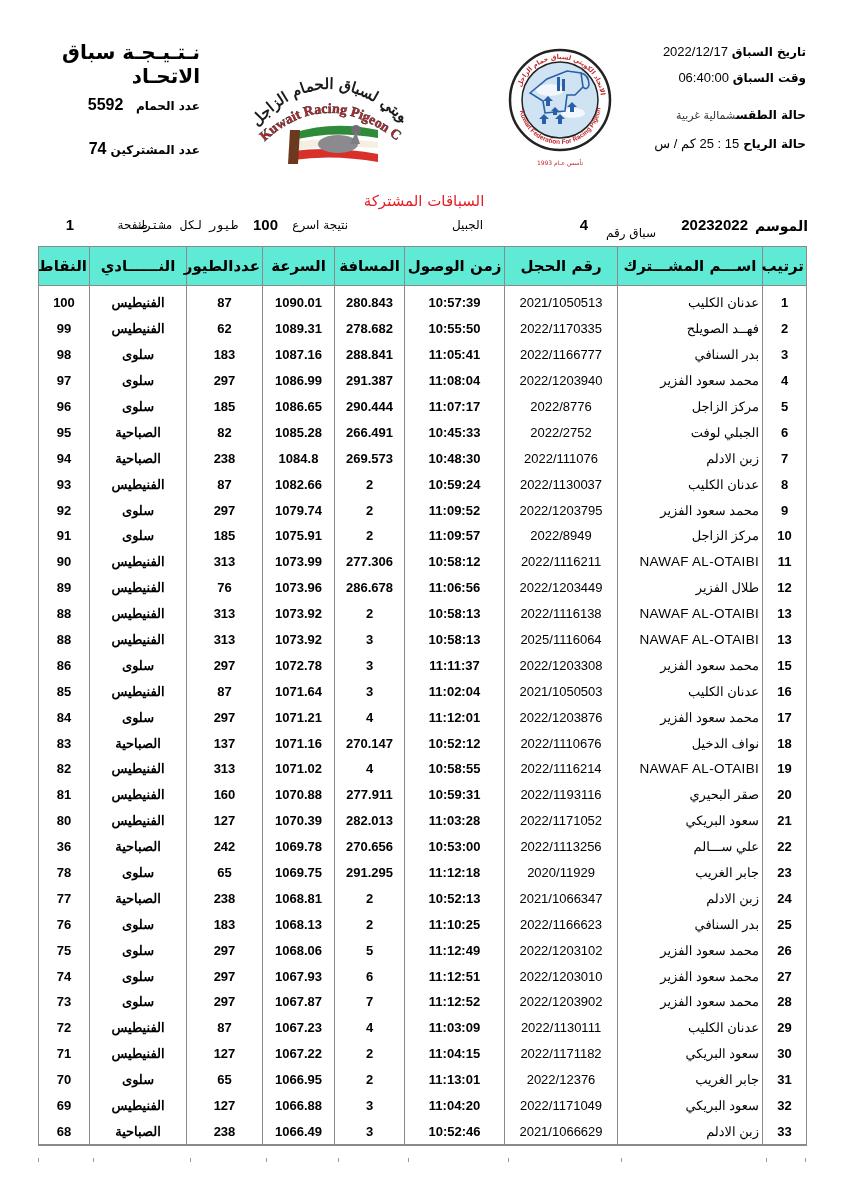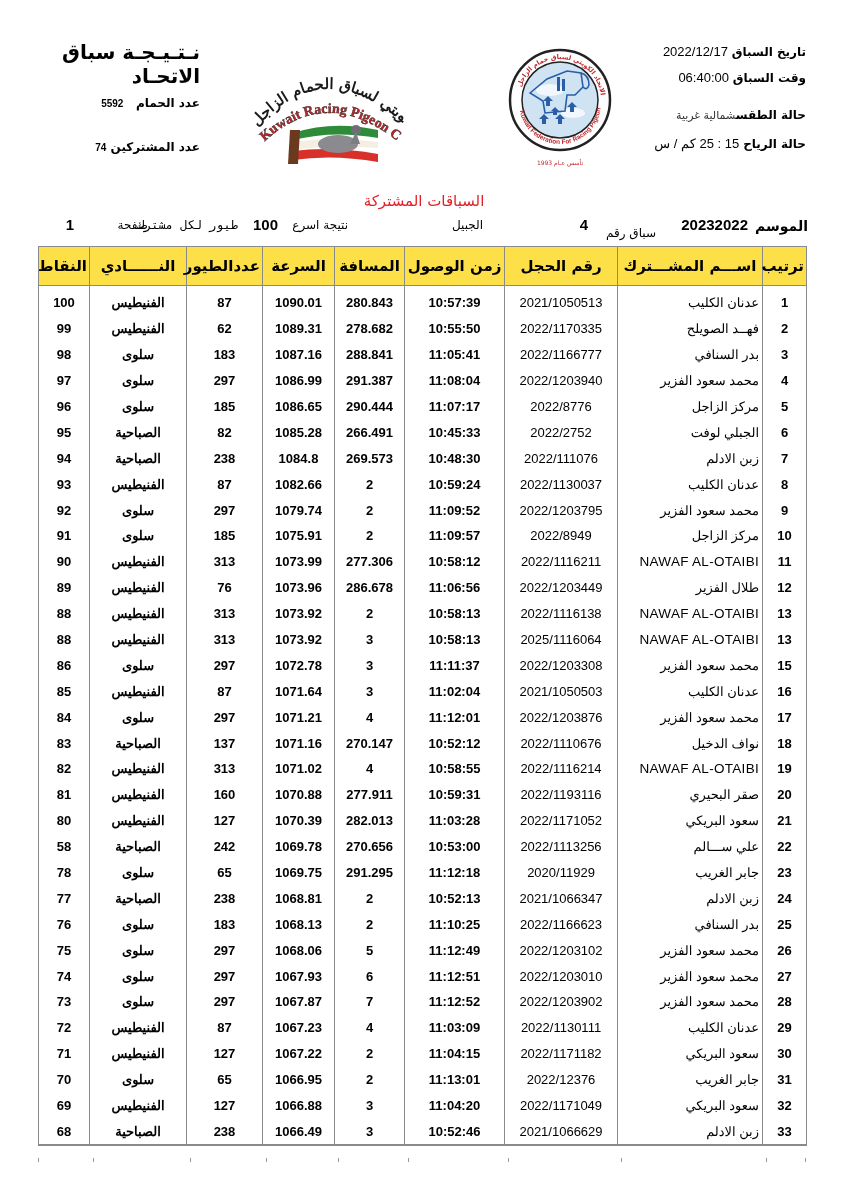--- a/index.html
+++ b/index.html
@@ -4,41 +4,41 @@
 <style>
   html, body { margin: 0; padding: 0; background: #ffffff; }
   body { width: 848px; height: 1200px; position: relative; overflow: hidden; font-family: "DejaVu Sans", "Liberation Sans", sans-serif; color: #000; }
   .abs { position: absolute; }
   .rtl { direction: rtl; }
 
   
   .hdr-title { left: 20px; top: 40px; width: 180px; text-align: right; font-size: 20px; font-weight: bold; letter-spacing: 0.5px; }
   .hdr-birds { left: 20px; top: 96px; width: 180px; text-align: right; font-size: 12px; font-weight: bold; }
   .hdr-part { left: 20px; top: 140px; width: 180px; text-align: right; font-size: 12px; font-weight: bold; }
-  .hdr-birds .num, .hdr-part .num { font-family: "Liberation Sans", sans-serif; font-size: 10px; text-align: right; }
+  .hdr-birds .num, .hdr-part .num { font-family: "Liberation Sans", sans-serif; font-size: 16px; text-align: right; }
 
   
   .info { right: 42px; width: 200px; text-align: right; font-size: 12px; }
   .info .lbl { font-weight: bold; }
   .info .val { font-family: "Liberation Sans", sans-serif; font-size: 13px; }
   .info .small { font-size: 11px; color: #333; }
 
   
   .logo-club { left: 238px; top: 58px; width: 175px; height: 110px; }
   .logo-fed { left: 505px; top: 45px; width: 110px; height: 130px; }
 
   .subtitle { left: 0; width: 848px; top: 192px; text-align: center; color: #e41e26; font-size: 15px; font-weight: normal; }
 
   .meta-row { left: 40px; width: 768px; top: 216px; height: 24px; font-size: 12px; }
   .meta-row span { position: absolute; white-space: nowrap; top: 0; }
   .meta-row .big { font-size: 15px; font-weight: bold; font-family: "Liberation Sans", sans-serif; }
 
   
   table.results { position: absolute; left: 38px; top: 246px; width: 768px; border-collapse: collapse; direction: rtl; table-layout: fixed; }
-  table.results th { background: #fde047; font-size: 15px; font-weight: bold; height: 38px; border: 1px solid #8a8a8a; padding: 0 2px; white-space: nowrap; vertical-align: middle; }
+  table.results th { background: #5eead4; font-size: 15px; font-weight: bold; height: 38px; border: 1px solid #8a8a8a; padding: 0 2px; white-space: nowrap; vertical-align: middle; }
   table.results td { height: 25.9px; font-size: 13px; padding: 0 3px; border-left: 1px solid #8a8a8a; border-right: 1px solid #8a8a8a; white-space: nowrap; font-family: "Liberation Sans", sans-serif; }
   table.results tbody tr:first-child td { padding-top: 4px; }
   table.results tbody tr:last-child td { border-bottom: 2px solid #8a8a8a; }
   td.c-rank { text-align: center; font-weight: bold; font-size: 15px; }
   td.c-name { text-align: right; font-size: 12px; font-family: "DejaVu Sans", sans-serif; }
   td.c-name.latin { font-family: "Liberation Sans", sans-serif; font-size: 13.5px; letter-spacing: 0.3px; }
   td.c-ring { text-align: center; font-size: 13.5px; }
   td.c-time { text-align: center; font-weight: bold; font-size: 15px; }
   td.c-dist { text-align: center; font-weight: bold; font-size: 13px; }
   td.c-speed { text-align: center; font-weight: bold; font-size: 15px; }
@@ -395,21 +395,21 @@
       </tr>
       <tr>
         <td class="c-rank">22</td>
         <td class="c-name">علي ســـالم</td>
         <td class="c-ring">2022/1113256</td>
         <td class="c-time">10:53:00</td>
         <td class="c-dist">270.656</td>
         <td class="c-speed">1069.78</td>
         <td class="c-birds">242</td>
         <td class="c-club">الصباحية</td>
-        <td class="c-points">58</td>
+        <td class="c-points">36</td>
       </tr>
       <tr>
         <td class="c-rank">23</td>
         <td class="c-name">جابر الغريب</td>
         <td class="c-ring">2020/11929</td>
         <td class="c-time">11:12:18</td>
         <td class="c-dist">291.295</td>
         <td class="c-speed">1069.75</td>
         <td class="c-birds">65</td>
         <td class="c-club">سلوى</td>

